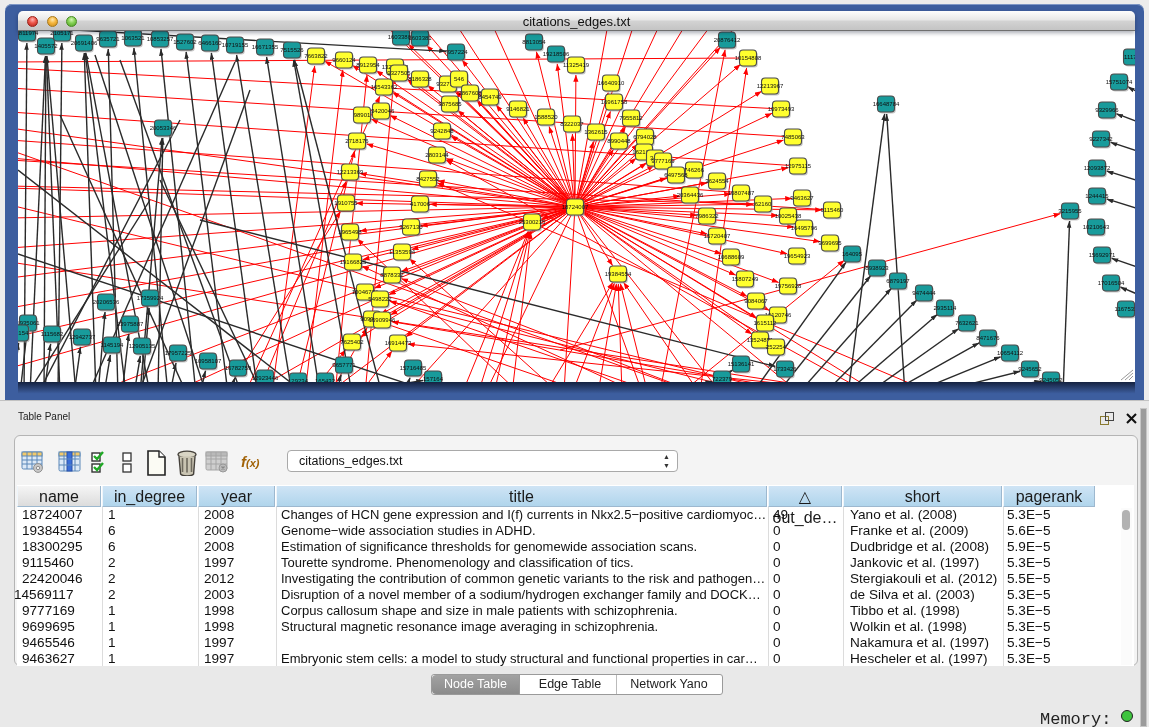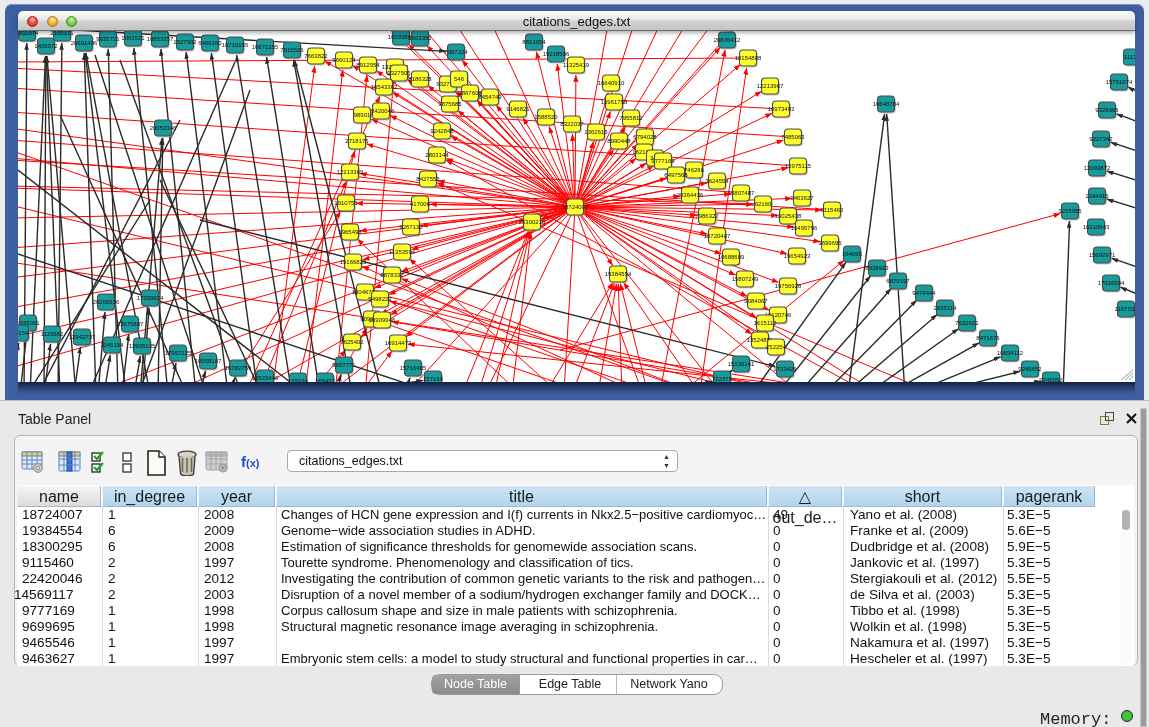--- a/index.html
+++ b/index.html
@@ -13,21 +13,21 @@
   border-bottom:1px solid #6f6f6f;
   box-shadow:0 2px 4px rgba(10,18,40,.35); }
 #titlebar .t { position:absolute; width:100%; text-align:center; top:3px;
   font-size:13px; color:#111; }
 .tl { position:absolute; top:4.5px; width:11px; height:11px; border-radius:50%; }
 #tl1 { left:9px;  background:radial-gradient(circle at 50% 30%, #ffb3b3, #ec5549 45%, #b2241c); border:1px solid #9a2018;}
 #tl2 { left:29px; background:radial-gradient(circle at 50% 30%, #ffe9b0, #f5b63e 45%, #c98c1c); border:1px solid #a8781a;}
 #tl3 { left:48px; background:radial-gradient(circle at 50% 30%, #d2f5b6, #84d153 45%, #4e9e27); border:1px solid #468a22;}
 #tpanel { position:absolute; left:0; top:400px; width:1149px; height:327px;
   background:#e9e9e9; border-top:1px solid #c2c2c2; }
-#ptitle { position:absolute; left:18px; top:411px; font-size:14px; color:#222; }
+#ptitle { position:absolute; left:18px; top:411px; font-size:10px; color:#222; }
 #dockico { position:absolute; left:1100px; top:412px; width:14px; height:13px; }
 #closex { position:absolute; left:1125px; top:412px; }
 #pbox { position:absolute; left:14px; top:435px; width:1124px; height:231px;
   background:#f4f4f4; border:1px solid #b4b4b4; border-radius:6px; }
 .tbi { position:absolute; top:0px; }
 #toolbar { position:absolute; left:14px; top:450px; width:1124px; height:26px; }
 #combo { position:absolute; left:273px; top:0px; width:391px; height:22px;
   background:#fff; border:1px solid #a9a9a9; border-radius:4px; font-size:12.5px;
   color:#111; line-height:20px; padding-left:11px; }
 #combo .arr { position:absolute; right:7px; top:1px; font-size:7px; color:#333; line-height:9px; text-align:center; }
@@ -35,21 +35,21 @@
 .hcell { position:absolute; top:486px; height:21px; background:linear-gradient(#cfe4f5,#b0d5ec);
   border-right:1px solid #9db8cf; border-left:1px solid #eef5fb; border-bottom:1px solid #9db8cf;
   text-align:center; font-size:16px; color:#1a1a1a; line-height:21px; }
 .trow { position:absolute; left:0; width:1134px; height:16px; font-size:13.6px; color:#111; }
 .trow span { position:absolute; top:0; white-space:nowrap; overflow:hidden; line-height:16px; }
 .trow .ti { font-size:13px; }
 .csep { position:absolute; top:507px; height:159px; width:1px; background:#dcdcdc; }
 #vscroll { position:absolute; left:1121px; top:508px; width:11px; height:157px; background:#fbfbfb; }
 #vthumb { position:absolute; left:1px; top:2px; width:8px; height:20px; background:#b2b2b2; border-radius:4px; }
 #tabs { position:absolute; left:431px; top:674px; width:292px; height:21px;
-  border:1px solid #9a9a9a; border-radius:9px; background:#fff; font-size:12.5px; }
+  border:1px solid #9a9a9a; border-radius:3px; background:#fff; font-size:12.5px; }
 #tabs .seg { position:absolute; top:0; height:19px; line-height:19px; text-align:center; color:#222; }
 #tabs #seg1 { left:0; width:88px; background:linear-gradient(#a2a2a2,#8b8b8b); color:#fff;
   border-radius:4px 0 0 4px; border-right:1px solid #9a9a9a; }
 #seg2 { left:92px; width:93px; border-right:1px solid #bbb; }
 #seg3 { left:183px; width:108px; }
 #mem { position:absolute; left:1040px; width:76px; text-align:left; top:710px; font-size:17px; color:#222;font-family:Liberation Mono, monospace; }
 #memdot { position:absolute; left:1121px; top:710px; width:12px; height:12px; border-radius:50%;
   background:#3fc43f; border:1px solid #222; }
 #rstrip { position:absolute; left:1140px; top:408px; width:7px; height:319px;
   background:#9b9b9b; border:1px solid #c6c6c6; }
@@ -757,21 +757,21 @@
  <path d="M4 6.5l1.6 17.5c2 2.5 11 2.5 13 0L20 6.5" fill="#c9c4b2" stroke="#44403a" stroke-width="1.4"></path>
  <path d="M7.5 8v14M12 8v14.6M16.5 8v14" stroke="#6e6a5e" stroke-width="1.6"></path>
 </svg>
 <svg class="tbi" style="left:191px" width="24" height="24" viewBox="0 0 24 24">
  <rect x="1" y="2" width="21" height="18" rx="1.5" fill="#cfcfcf" stroke="#a5a5a5"></rect>
  <rect x="1" y="2" width="21" height="4" fill="#b9b9b9" stroke="#a5a5a5"></rect>
  <path d="M6 2v18M11 2v18M16 2v18M1 9h21M1 14h21" stroke="#a5a5a5" fill="none"></path>
  <circle cx="18" cy="18" r="4" fill="#bbb" stroke="#999"></circle>
  <path d="M16.5 16.5l3 3M19.5 16.5l-3 3" stroke="#888" stroke-width="1.3"></path>
 </svg>
-<div style="position:absolute;left:227px;top:3px;font-size:15px;font-weight:bold;color:#1d4ed8">f<span style="font-size:11px">(x)</span></div>
+<div style="position:absolute;left:227px;top:3px;font-size:15px;font-style:italic;font-weight:bold;color:#a16207">f<span style="font-size:11px">(x)</span></div>
 
   <div id="combo">citations_edges.txt<span class="arr">▲<br>▼</span></div>
 </div>
 <div id="tablebg"></div>
 <div class="hcell" style="left:17px;width:84px;background:linear-gradient(#f5f5f5,#dcdcdc)">name</div>
 <div class="hcell" style="left:102px;width:95px">in_degree</div>
 <div class="hcell" style="left:198px;width:77px">year</div>
 <div class="hcell" style="left:276px;width:491px">title</div>
 <div class="hcell" style="left:768px;width:74px">△ out_de…</div>
 <div class="hcell" style="left:843px;width:159px">short</div>

